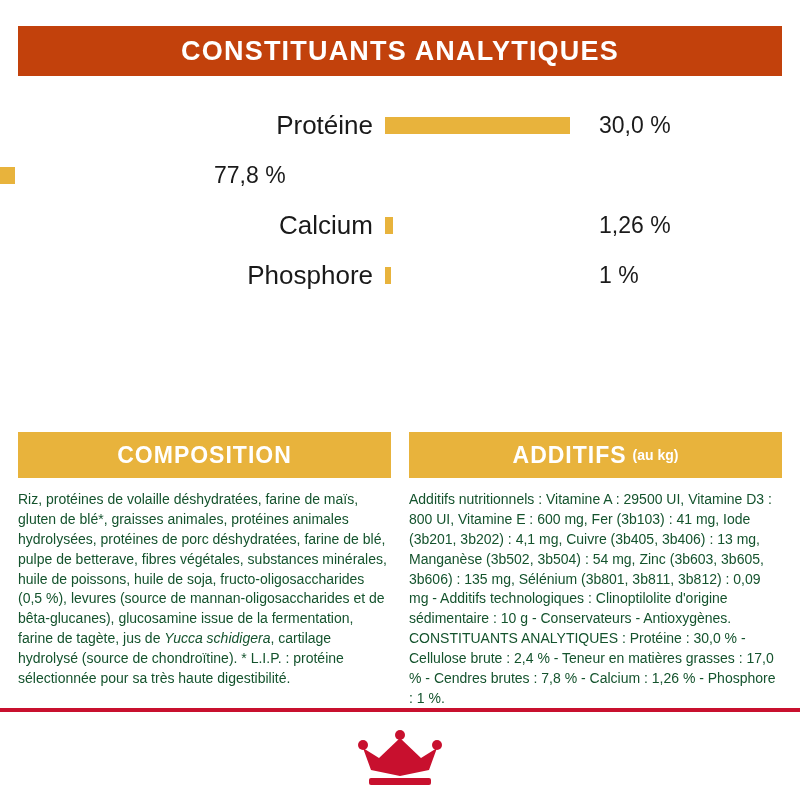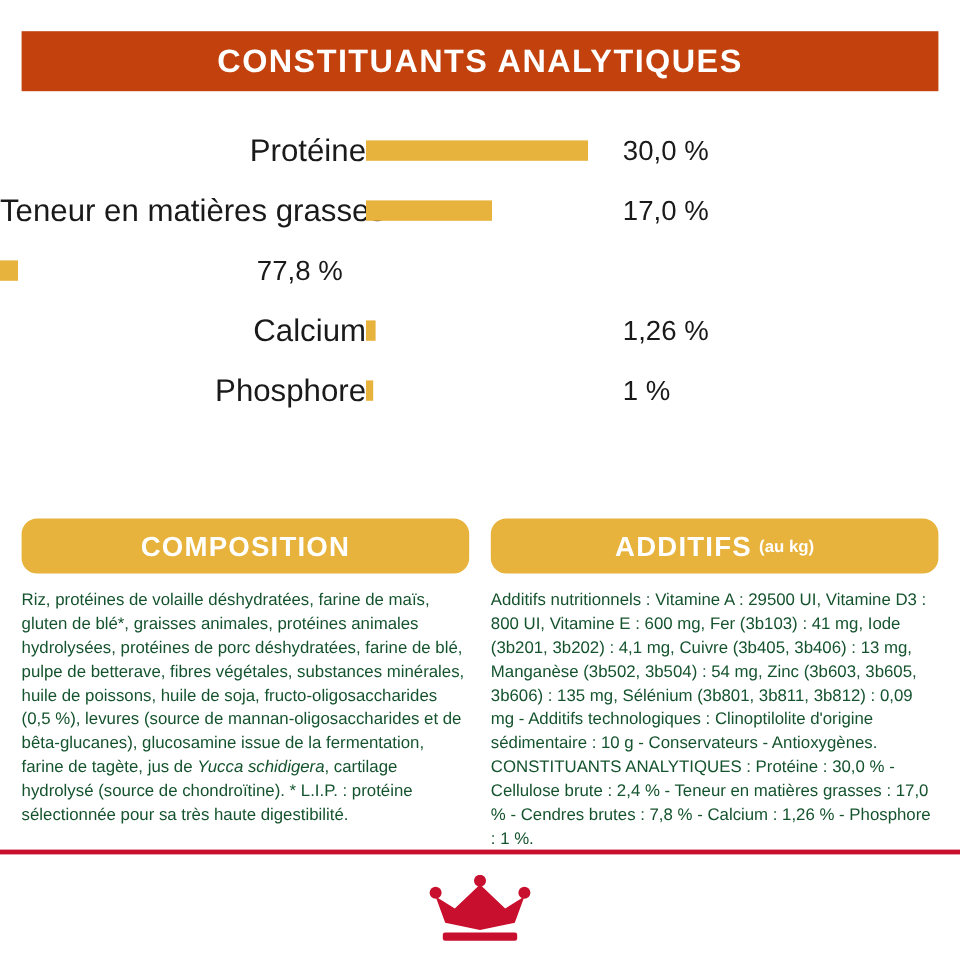--- a/index.html
+++ b/index.html
@@ -33,23 +33,23 @@
     position: absolute;
     left: 0; top: 100px;
     width: 800px;
   }
   .crow {
     display: flex;
     align-items: center;
     height: 50px;
   }
   .crow .clabel {
-    width: 305px;
+    width: 385px;
     text-align: right;
-    padding-right: 0;
+    padding-right: 12px;
     font-size: 26px;
     color: #1a1a1a;
     white-space: nowrap;
   }
   .crow .cbarwrap {
     width: 200px;
     display: flex;
     align-items: center;
   }
   .crow .cbar {
@@ -72,21 +72,20 @@
     gap: 18px;
   }
   .col { width: 373px; }
   .col-head {
     height: 46px;
     background: #e8b33c;
     display: flex;
     align-items: center;
     justify-content: center;
     color: #ffffff;
-    border-radius: 13px;
   }
   .col-head .ch-main {
     font-size: 23px;
     font-weight: bold;
     letter-spacing: 1px;
   }
   .col-head .ch-sub {
     font-size: 14px;
     font-weight: bold;
     margin-left: 6px;
@@ -124,27 +123,20 @@
     <span class="banner-title">CONSTITUANTS ANALYTIQUES</span>
   </div>
 
   <div class="constituents" id="chart-rows">
       <div class="crow">
         <div class="clabel">Protéine</div>
         <div class="cbarwrap">
           <div class="cbar" style="width: 185px; background: rgb(232, 179, 60);"></div>
         </div>
         <div class="cval">30,0 %</div>
-      </div>
-      <div class="crow">
-        <div class="clabel">Teneur en matières grasses</div>
-        <div class="cbarwrap">
-          <div class="cbar" style="width: 104.833px; background: rgb(232, 179, 60);"></div>
-        </div>
-        <div class="cval">17,0 %</div>
       </div>
       <div class="crow">
         <div class="cbarwrap">
           <div class="cbar" style="width: 14.8px; background: rgb(232, 179, 60);"></div>
         </div>
         <div class="cval">77,8 %</div>
       </div>
       <div class="crow">
         <div class="clabel">Calcium</div>
         <div class="cbarwrap">

